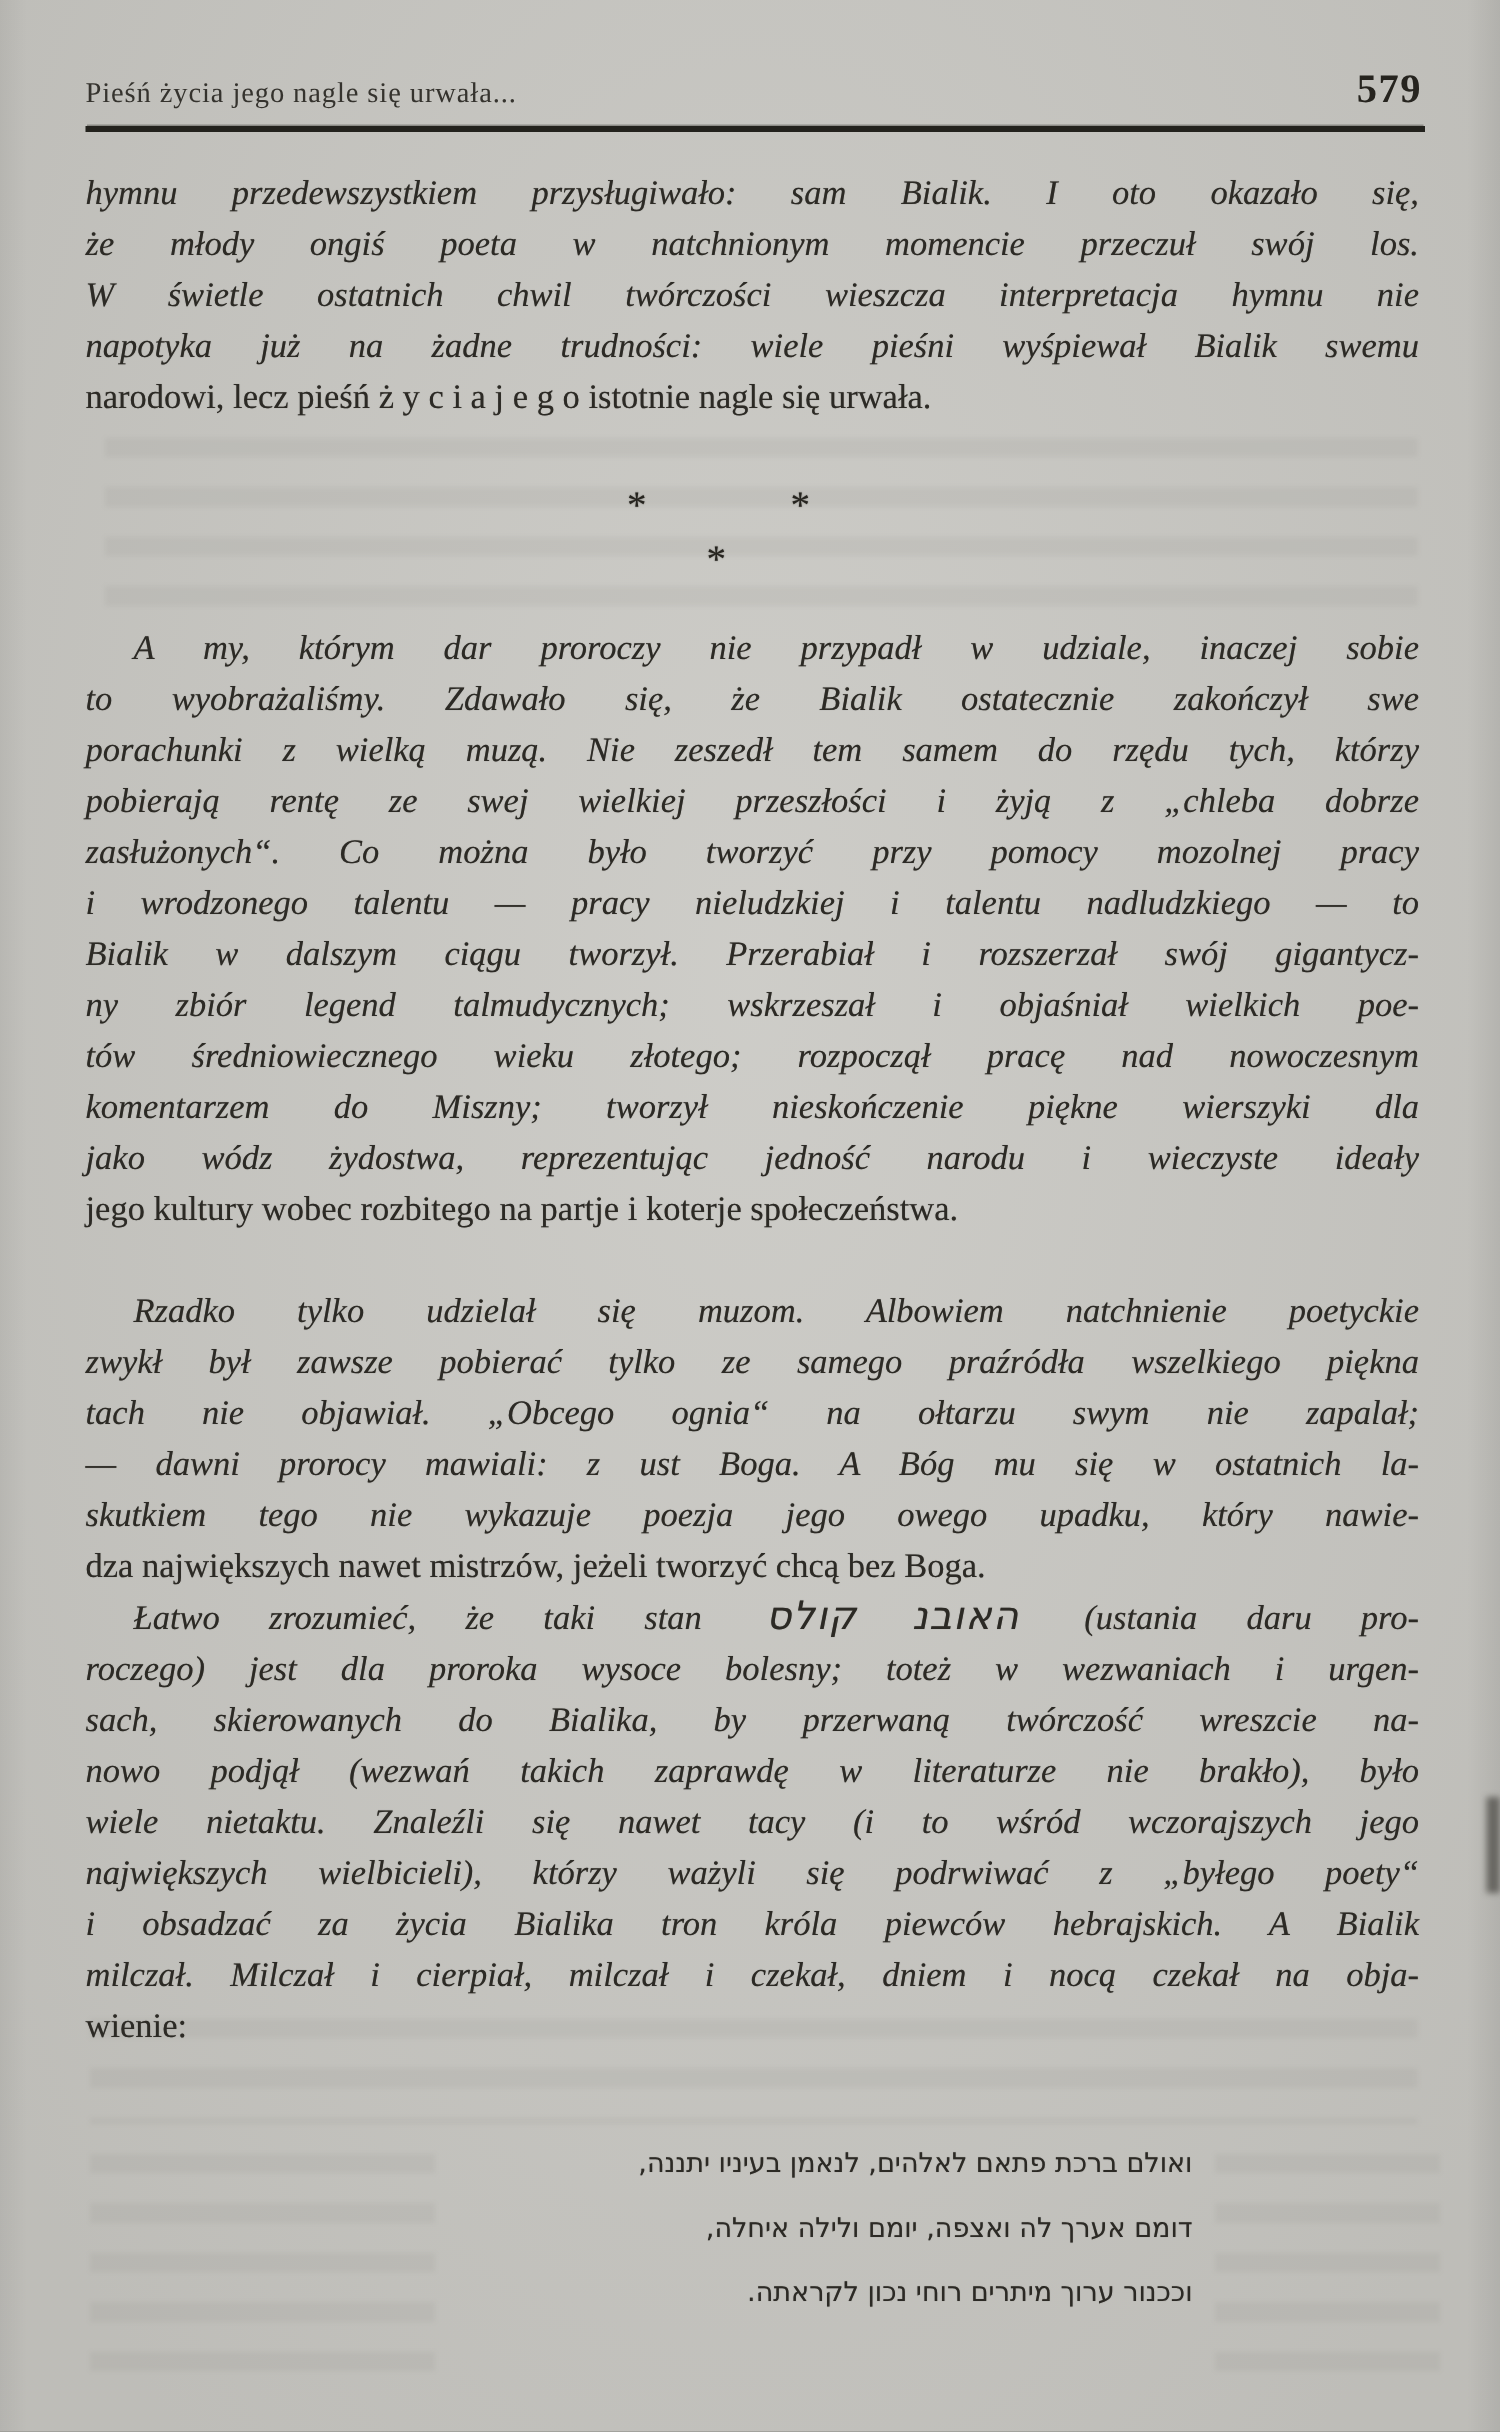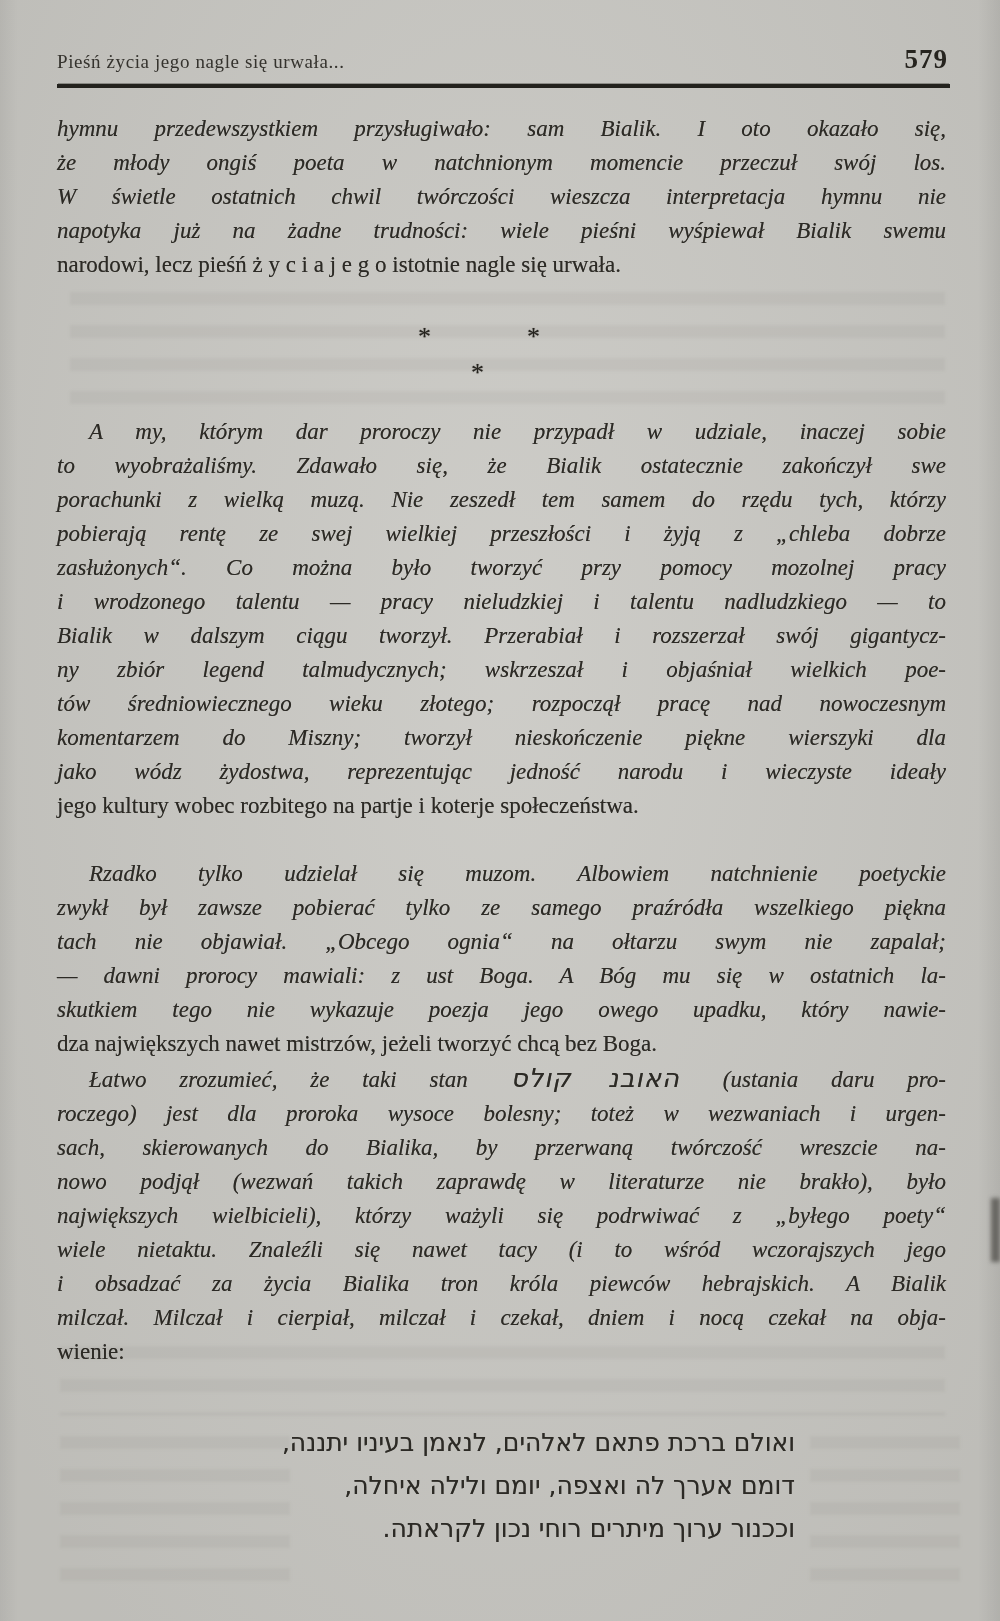--- a/index.html
+++ b/index.html
@@ -39,21 +39,21 @@
   .tl.ind{text-indent:32px;}
   .heb{font-family:"DejaVu Sans",sans-serif;font-size:26px;padding:0 10px;letter-spacing:1px;}
   .asterisks span{
     position:absolute;font-size:26px;color:#26241f;
     text-shadow:0 0 1px rgba(38,36,31,0.6);
   }
   .poem{
     position:absolute;right:205px;left:200px;top:1421px;
     direction:rtl;text-align:right;
     font-family:"DejaVu Sans",sans-serif;
-    font-size:25px;line-height:43px;
+    font-size:18px;line-height:43px;
     color:#2c2a25;text-shadow:0 0 0.5px rgba(44,42,37,0.5);
   }
   
   .ghost{
     position:absolute;pointer-events:none;opacity:0.5;filter:blur(1.6px);
     background:repeating-linear-gradient(180deg,
       rgba(118,116,110,0.18) 0 13px, rgba(200,199,194,0) 13px 33px);
   }
   .g1{top:292px;left:70px;right:55px;height:122px;}
   .g2{top:1346px;left:60px;right:55px;height:70px;}
@@ -116,22 +116,22 @@
       <div class="tl j">tach nie objawiał. „Obcego ognia“ na ołtarzu swym nie zapalał;</div>
       <div class="tl j">— dawni prorocy mawiali: z ust Boga. A Bóg mu się w ostatnich la-</div>
       <div class="tl j">skutkiem tego nie wykazuje poezja jego owego upadku, który nawie-</div>
       <div class="tl end">dza największych nawet mistrzów, jeżeli tworzyć chcą bez Boga.</div>
     </div>
   <div class="textcol" id="para-3" style="top:1061px">
       <div class="tl j ind">Łatwo zrozumieć, że taki stan <bdo dir="ltr" class="heb">סלוק נבואה</bdo> (ustania daru pro-</div>
       <div class="tl j">roczego) jest dla proroka wysoce bolesny; toteż w wezwaniach i urgen-</div>
       <div class="tl j">sach, skierowanych do Bialika, by przerwaną twórczość wreszcie na-</div>
       <div class="tl j">nowo podjął (wezwań takich zaprawdę w literaturze nie brakło), było</div>
+      <div class="tl j">wiele nietaktu. Znaleźli się nawet tacy (i to wśród wczorajszych jego</div>
       <div class="tl j">największych wielbicieli), którzy ważyli się podrwiwać z „byłego poety“</div>
-      <div class="tl j">wiele nietaktu. Znaleźli się nawet tacy (i to wśród wczorajszych jego</div>
       <div class="tl j">i obsadzać za życia Bialika tron króla piewców hebrajskich. A Bialik</div>
       <div class="tl j">milczał. Milczał i cierpiał, milczał i czekał, dniem i nocą czekał na obja-</div>
       <div class="tl end">wienie:</div>
     </div>
 
   <div class="poem" id="poem">
       <div>ואולם ברכת פתאם לאלהים, לנאמן בעיניו יתננה,</div>
       <div>דומם אערך לה ואצפה, יומם ולילה איחלה,</div>
       <div>וככנור ערוך מיתרים רוחי נכון לקראתה.</div>
     </div>

